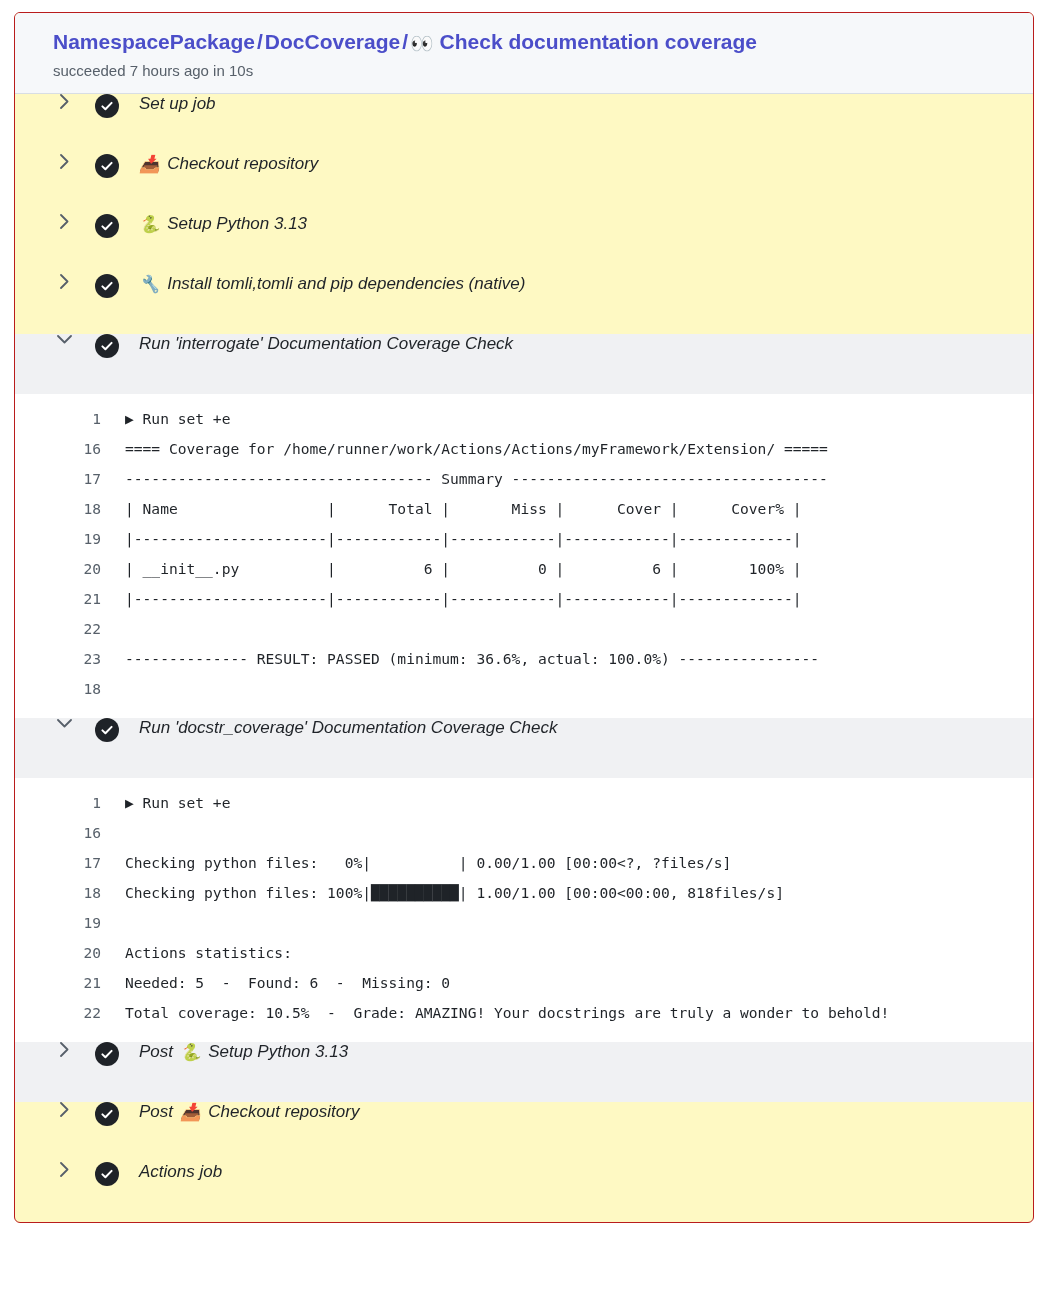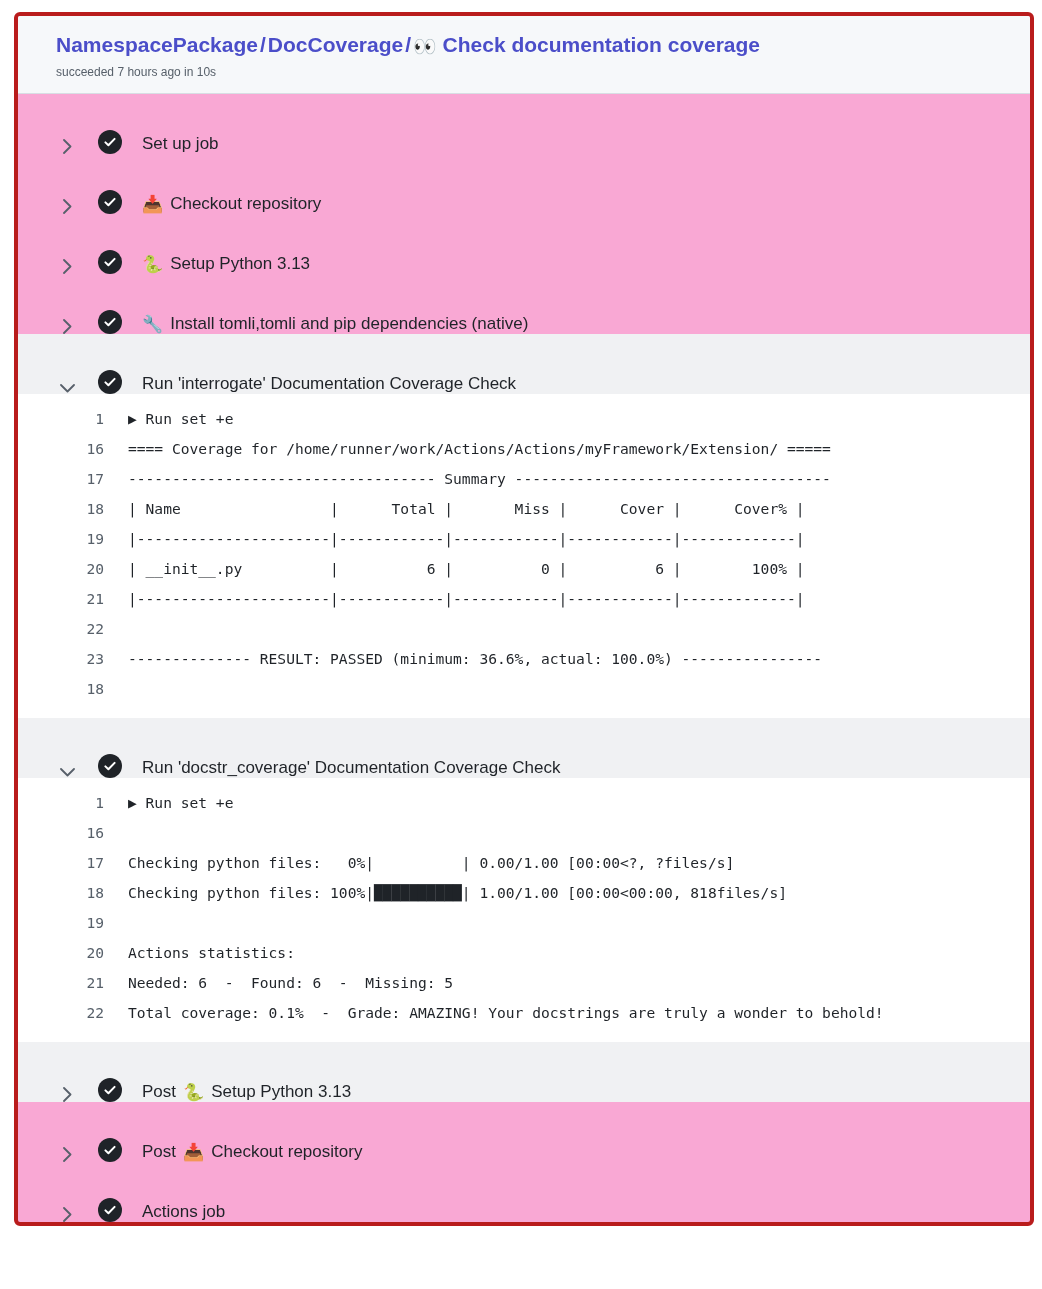--- a/index.html
+++ b/index.html
@@ -10,23 +10,23 @@
     font-family: "Liberation Sans", sans-serif;
   }
   #page {
     width: 1042px;
     min-height: 1289px;
     background: #ffffff;
     position: relative;
   }
   .job-panel {
     margin: 12px 8px 0 14px;
-    border: 4px solid #b91c1c;
+    border: 1px solid #b91c1c;
     border-radius: 6px;
-    background: #f9a8d4;
+    background: #fef9c3;
     overflow: hidden;
   }
   .job-header {
     background: #f6f8fa;
     border-bottom: 1px solid #d8dee4;
     padding: 16px 0 14px 38px;
   }
   .breadcrumb {
     font-size: 21px;
     font-weight: bold;
@@ -41,32 +41,33 @@
   .breadcrumb .sep {
     color: #4b4ec9;
     padding: 0 2px;
   }
   .breadcrumb .emoji {
     font-size: 19px;
     vertical-align: middle;
   }
   .job-sub {
     margin-top: 7px;
-    font-size: 12px;
+    font-size: 15px;
     color: #57606a;
   }
   .steps { padding: 0; }
   .step-row {
     display: flex;
-    align-items: flex-end;
+    align-items: flex-start;
     height: 60px;
     padding-left: 38px;
     font-size: 17px;
     color: #1f2328;
     cursor: pointer;
+    font-style: italic;
   }
   .step-row.expanded {
     background: #f0f1f3;
   }
   .chev {
     width: 22px;
     flex: 0 0 22px;
     color: #57606a;
     font-size: 15px;
     display: flex;
@@ -238,22 +239,22 @@
             <span>Run 'docstr_coverage' Documentation Coverage Check</span>
           </span>
         </div>
         <div class="log">
           <div class="log-line"><span class="ln">1</span><span class="ltxt">▶ Run set +e</span></div>
           <div class="log-line"><span class="ln">16</span><span class="ltxt"></span></div>
           <div class="log-line"><span class="ln">17</span><span class="ltxt">Checking python files:   0%|          | 0.00/1.00 [00:00&lt;?, ?files/s]</span></div>
           <div class="log-line"><span class="ln">18</span><span class="ltxt">Checking python files: 100%|██████████| 1.00/1.00 [00:00&lt;00:00, 818files/s]</span></div>
           <div class="log-line"><span class="ln">19</span><span class="ltxt"></span></div>
           <div class="log-line"><span class="ln">20</span><span class="ltxt">Actions statistics:</span></div>
-          <div class="log-line"><span class="ln">21</span><span class="ltxt">Needed: 6  -  Found: 6  -  Missing: 5</span></div>
-          <div class="log-line"><span class="ln">22</span><span class="ltxt">Total coverage: 0.1%  -  Grade: AMAZING! Your docstrings are truly a wonder to behold!</span></div>
+          <div class="log-line"><span class="ln">21</span><span class="ltxt">Needed: 5  -  Found: 6  -  Missing: 0</span></div>
+          <div class="log-line"><span class="ln">22</span><span class="ltxt">Total coverage: 10.5%  -  Grade: AMAZING! Your docstrings are truly a wonder to behold!</span></div>
         </div>
         <div class="step-row expanded">
           <span class="chev">
             <svg width="11" height="15" viewBox="0 0 11 15" aria-hidden="true">
               <path d="M2 1 L8.5 7.5 L2 14" fill="none" stroke="#57606a" stroke-width="1.8" stroke-linecap="round" stroke-linejoin="round"></path>
             </svg>
           </span>
           <span class="status-icon">
             <svg width="16" height="16" viewBox="0 0 16 16" aria-hidden="true">
               <path d="M3.4 8.4 L6.4 11.3 L12.6 4.9" fill="none" stroke="#ffffff" stroke-width="2" stroke-linecap="round" stroke-linejoin="round"></path>

